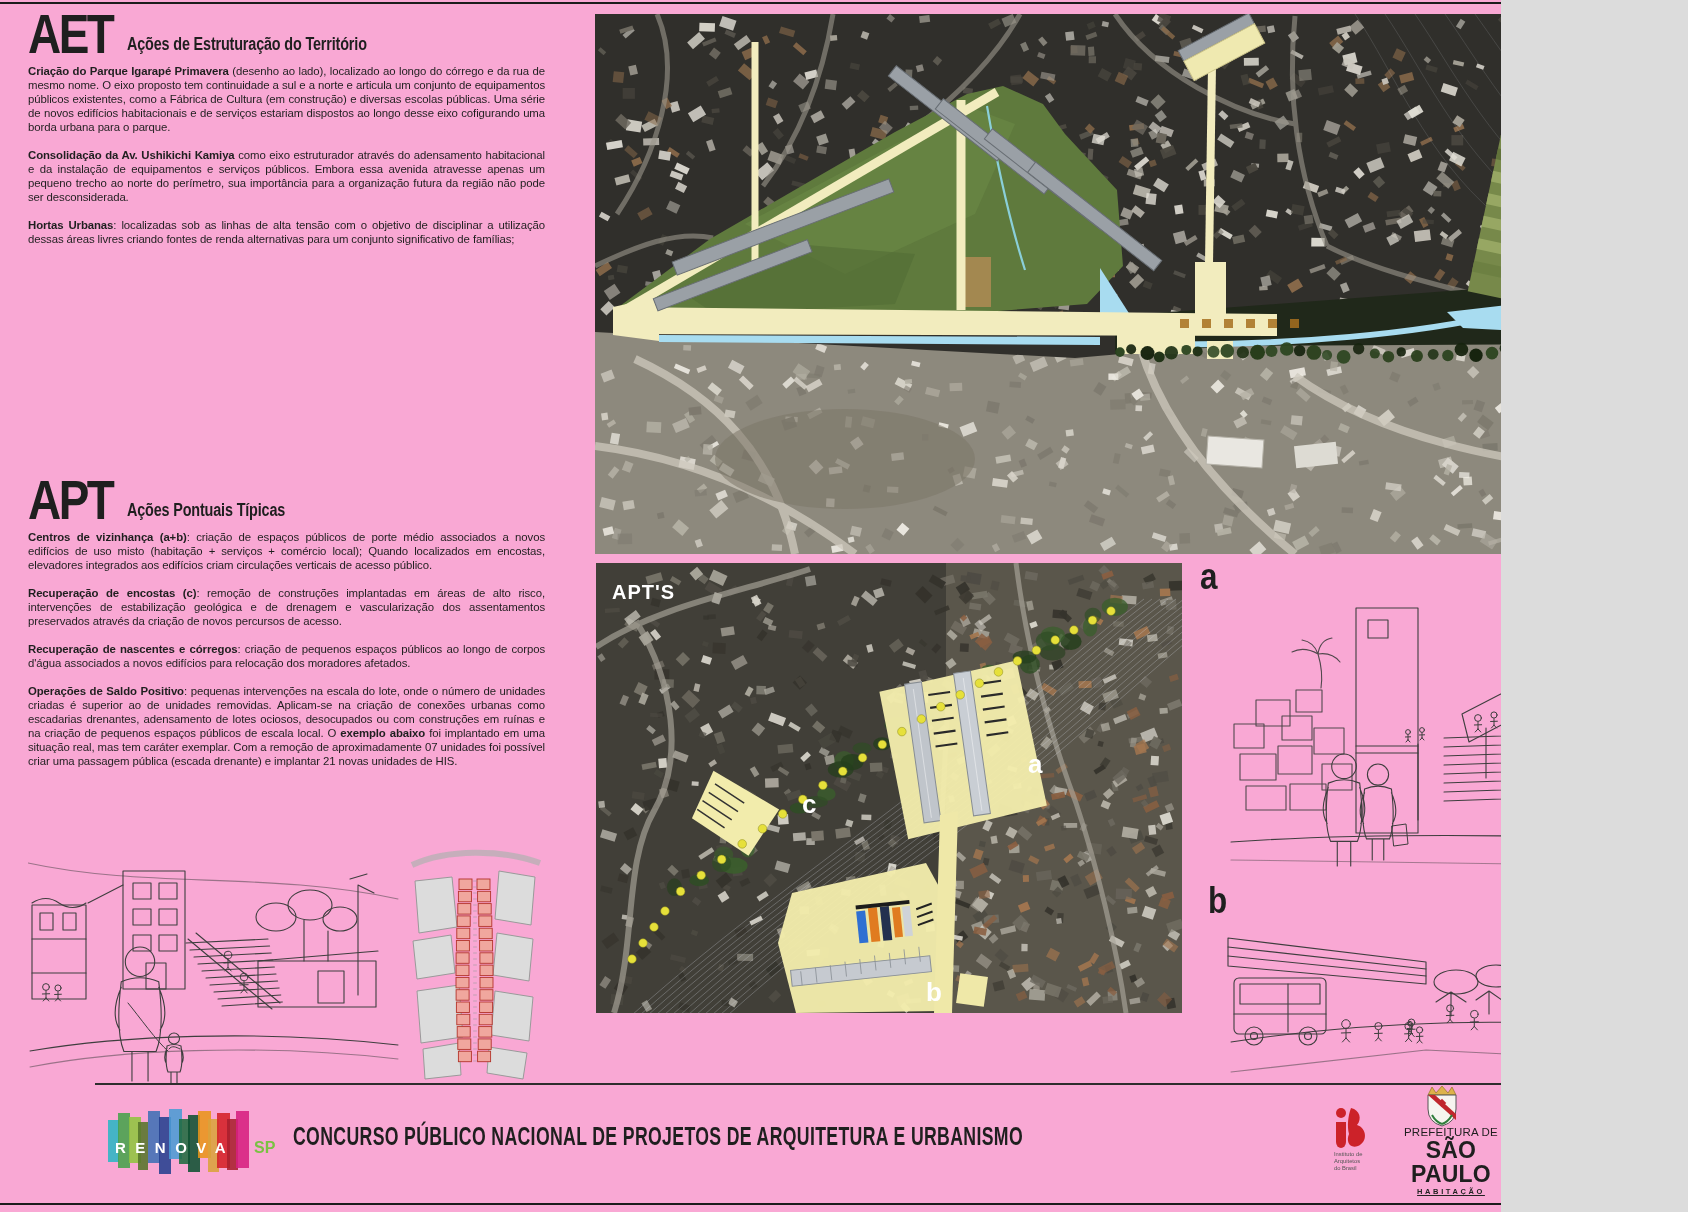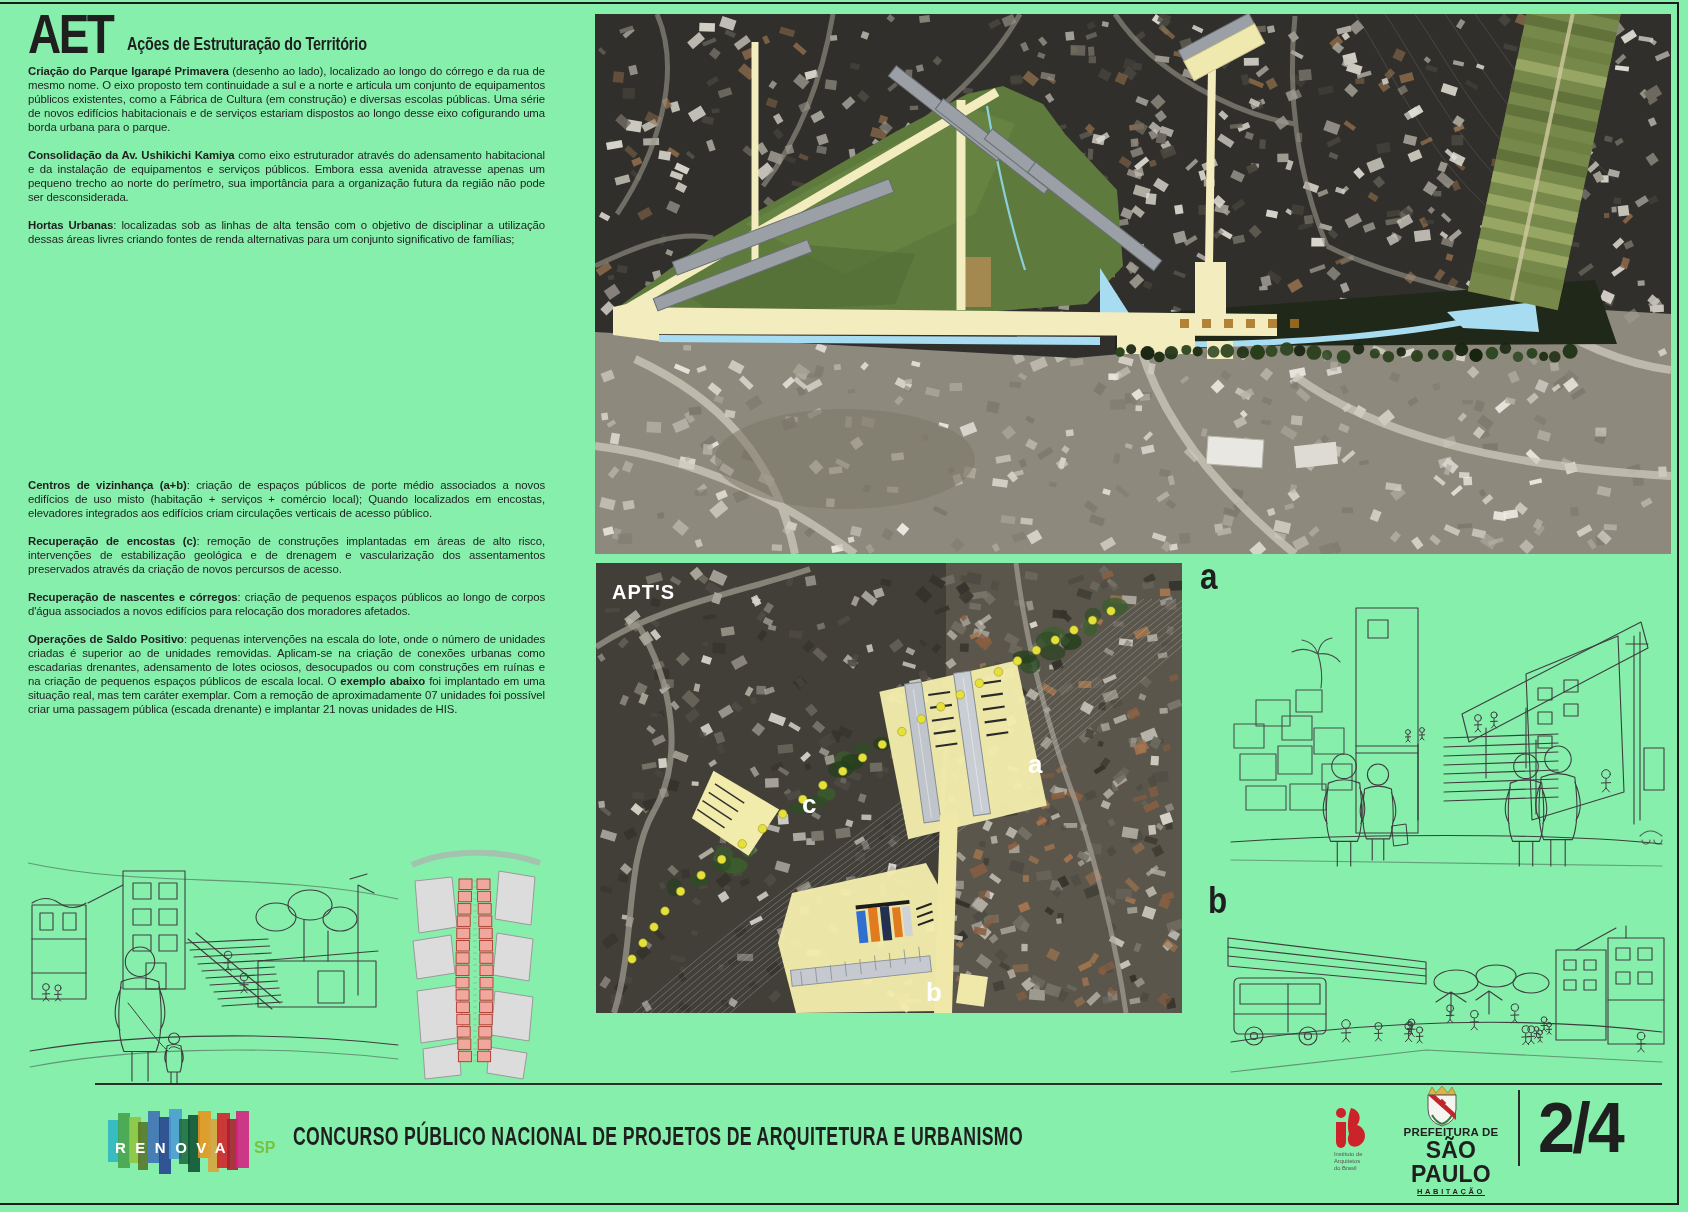--- a/index.html
+++ b/index.html
@@ -1,16 +1,16 @@
 <!DOCTYPE html>
 <html><head>
 <meta charset="utf-8">
 <style>
   html,body{margin:0;padding:0;background:#dcdcdc;}
-  .page{position:relative;width:1688px;height:1212px;background:#86efac;overflow:hidden;
+  .page{position:relative;width:1501px;height:1212px;background:#f9a8d4;overflow:hidden;
         font-family:"Liberation Sans",sans-serif;color:#1f1f1f;}
   .abs{position:absolute;}
   .frame{position:absolute;background:#1c1c1c;}
   
   .textcol{position:absolute;left:28px;width:517px;}
   .sec-head{display:flex;align-items:flex-end;margin-bottom:8px;}
   .sec-code{font-size:56px;font-weight:800;line-height:.78;letter-spacing:-3px;
             transform:scaleX(.82);transform-origin:0 100%;}
   .sec-title{font-size:18px;font-weight:700;white-space:nowrap;letter-spacing:-.2px;
              transform:scaleX(.8);transform-origin:0 100%;margin:0 0 1px -4px;}
@@ -20,21 +20,21 @@
   .pencil{stroke:#3e3e3e;fill:none;stroke-width:1.1;stroke-linecap:round;stroke-linejoin:round;}
   .sk-label{position:absolute;font-size:37px;font-weight:700;letter-spacing:-1px;
             transform:scaleX(.85);transform-origin:0 0;}
   .maplabel{fill:#ffffff;font-weight:700;font-family:"Liberation Sans",sans-serif;}
   
   .hrule{position:absolute;left:95px;top:1083px;width:1567px;height:2px;background:#2e2e2e;}
   .footer-title{position:absolute;left:293px;top:1121px;font-size:26px;font-weight:700;
                 white-space:nowrap;letter-spacing:.5px;transform:scaleX(.68);transform-origin:0 0;}
   .iab-text{position:absolute;left:1334px;top:1151px;font-size:5.8px;line-height:1.2;color:#555;}
   .pref-text{position:absolute;left:1392px;top:1126px;width:118px;text-align:center;line-height:1.05;}
-  .pref-1{font-size:11.5px;font-weight:700;letter-spacing:.2px;}
+  .pref-1{font-size:11.5px;font-weight:400;letter-spacing:.2px;}
   .pref-2{font-size:23px;font-weight:800;letter-spacing:.2px;}
   .pref-3{font-size:7.5px;font-weight:700;letter-spacing:2.6px;margin-top:2px;color:#222;text-decoration:underline;}
   .vdiv{position:absolute;left:1518px;top:1090px;width:2px;height:76px;background:#2b2b2b;}
   .pagenum{position:absolute;left:1538px;top:1088px;font-size:70px;font-weight:700;
            letter-spacing:-3px;transform:scaleX(.95);transform-origin:0 0;}
 </style>
 </head>
 <body>
 
 <div class="page">
@@ -47,20 +47,24 @@
     <div class="sec-head">
       <span class="sec-code">AET</span>
       <span class="sec-title">Ações de Estruturação do Território</span>
     </div>
     <p><b>Criação do Parque Igarapé Primavera</b><span> (desenho ao lado), localizado ao longo do córrego e da rua de mesmo nome. O eixo proposto tem continuidade a sul e a norte e articula um conjunto de equipamentos públicos existentes, como a Fábrica de Cultura (em construção) e diversas escolas públicas. Uma série de novos edifícios habitacionais e de serviços estariam dispostos ao longo desse eixo cofigurando uma borda urbana para o parque.</span></p>
     <p><b>Consolidação da Av. Ushikichi Kamiya</b><span> como eixo estruturador através do adensamento habitacional e da instalação de equipamentos e serviços públicos. Embora essa avenida atravesse apenas um pequeno trecho ao norte do perímetro, sua importância para a organização futura da região não pode ser desconsiderada.</span></p>
     <p><b>Hortas Urbanas</b><span>: localizadas sob as linhas de alta tensão com o objetivo de disciplinar a utilização dessas áreas livres criando fontes de renda alternativas para um conjunto significativo de famílias;</span></p>
   </section>
 
   <section class="textcol" style="top:478px;">
+    <div class="sec-head">
+      <span class="sec-code">APT</span>
+      <span class="sec-title">Ações Pontuais Típicas</span>
+    </div>
     <p><b>Centros de vizinhança (a+b)</b><span>: criação de espaços públicos de porte médio associados a novos edifícios de uso misto (habitação + serviços + comércio local); Quando localizados em encostas, elevadores integrados aos edifícios criam circulações verticais de acesso público.</span></p>
     <p><b>Recuperação de encostas (c)</b><span>: remoção de construções implantadas em áreas de alto risco, intervenções de estabilização geológica e de drenagem e vascularização dos assentamentos preservados através da criação de novos percursos de acesso.</span></p>
     <p><b>Recuperação de nascentes e córregos</b><span>: criação de pequenos espaços públicos ao longo de corpos d'água associados a novos edifícios para relocação dos moradores afetados.</span></p>
     <p><b>Operações de Saldo Positivo</b><span>: pequenas intervenções na escala do lote, onde o número de unidades criadas é superior ao de unidades removidas. Aplicam-se na criação de conexões urbanas como escadarias drenantes, adensamento de lotes ociosos, desocupados ou com construções em ruínas e na criação de pequenos espaços públicos de escala local. O </span><b>exemplo abaixo</b><span> foi implantado em uma situação real, mas tem caráter exemplar. Com a remoção de aproximadamente 07 unidades foi possível criar uma passagem pública (escada drenante) e implantar 21 novas unidades de HIS.</span></p>
   </section>
 
   <svg class="abs" id="map-top" style="left:595px;top:14px;" width="1076" height="540" viewBox="0 0 1076 540">
     <rect width="1076" height="540" fill="#8d897d"></rect>
     <g id="tm-spk-lo">
         <rect x="694.5" y="476.1" width="8.4" height="9.9" fill="#d8d4ca" opacity="0.92" transform="rotate(-36 698.8 481.0)"></rect>

